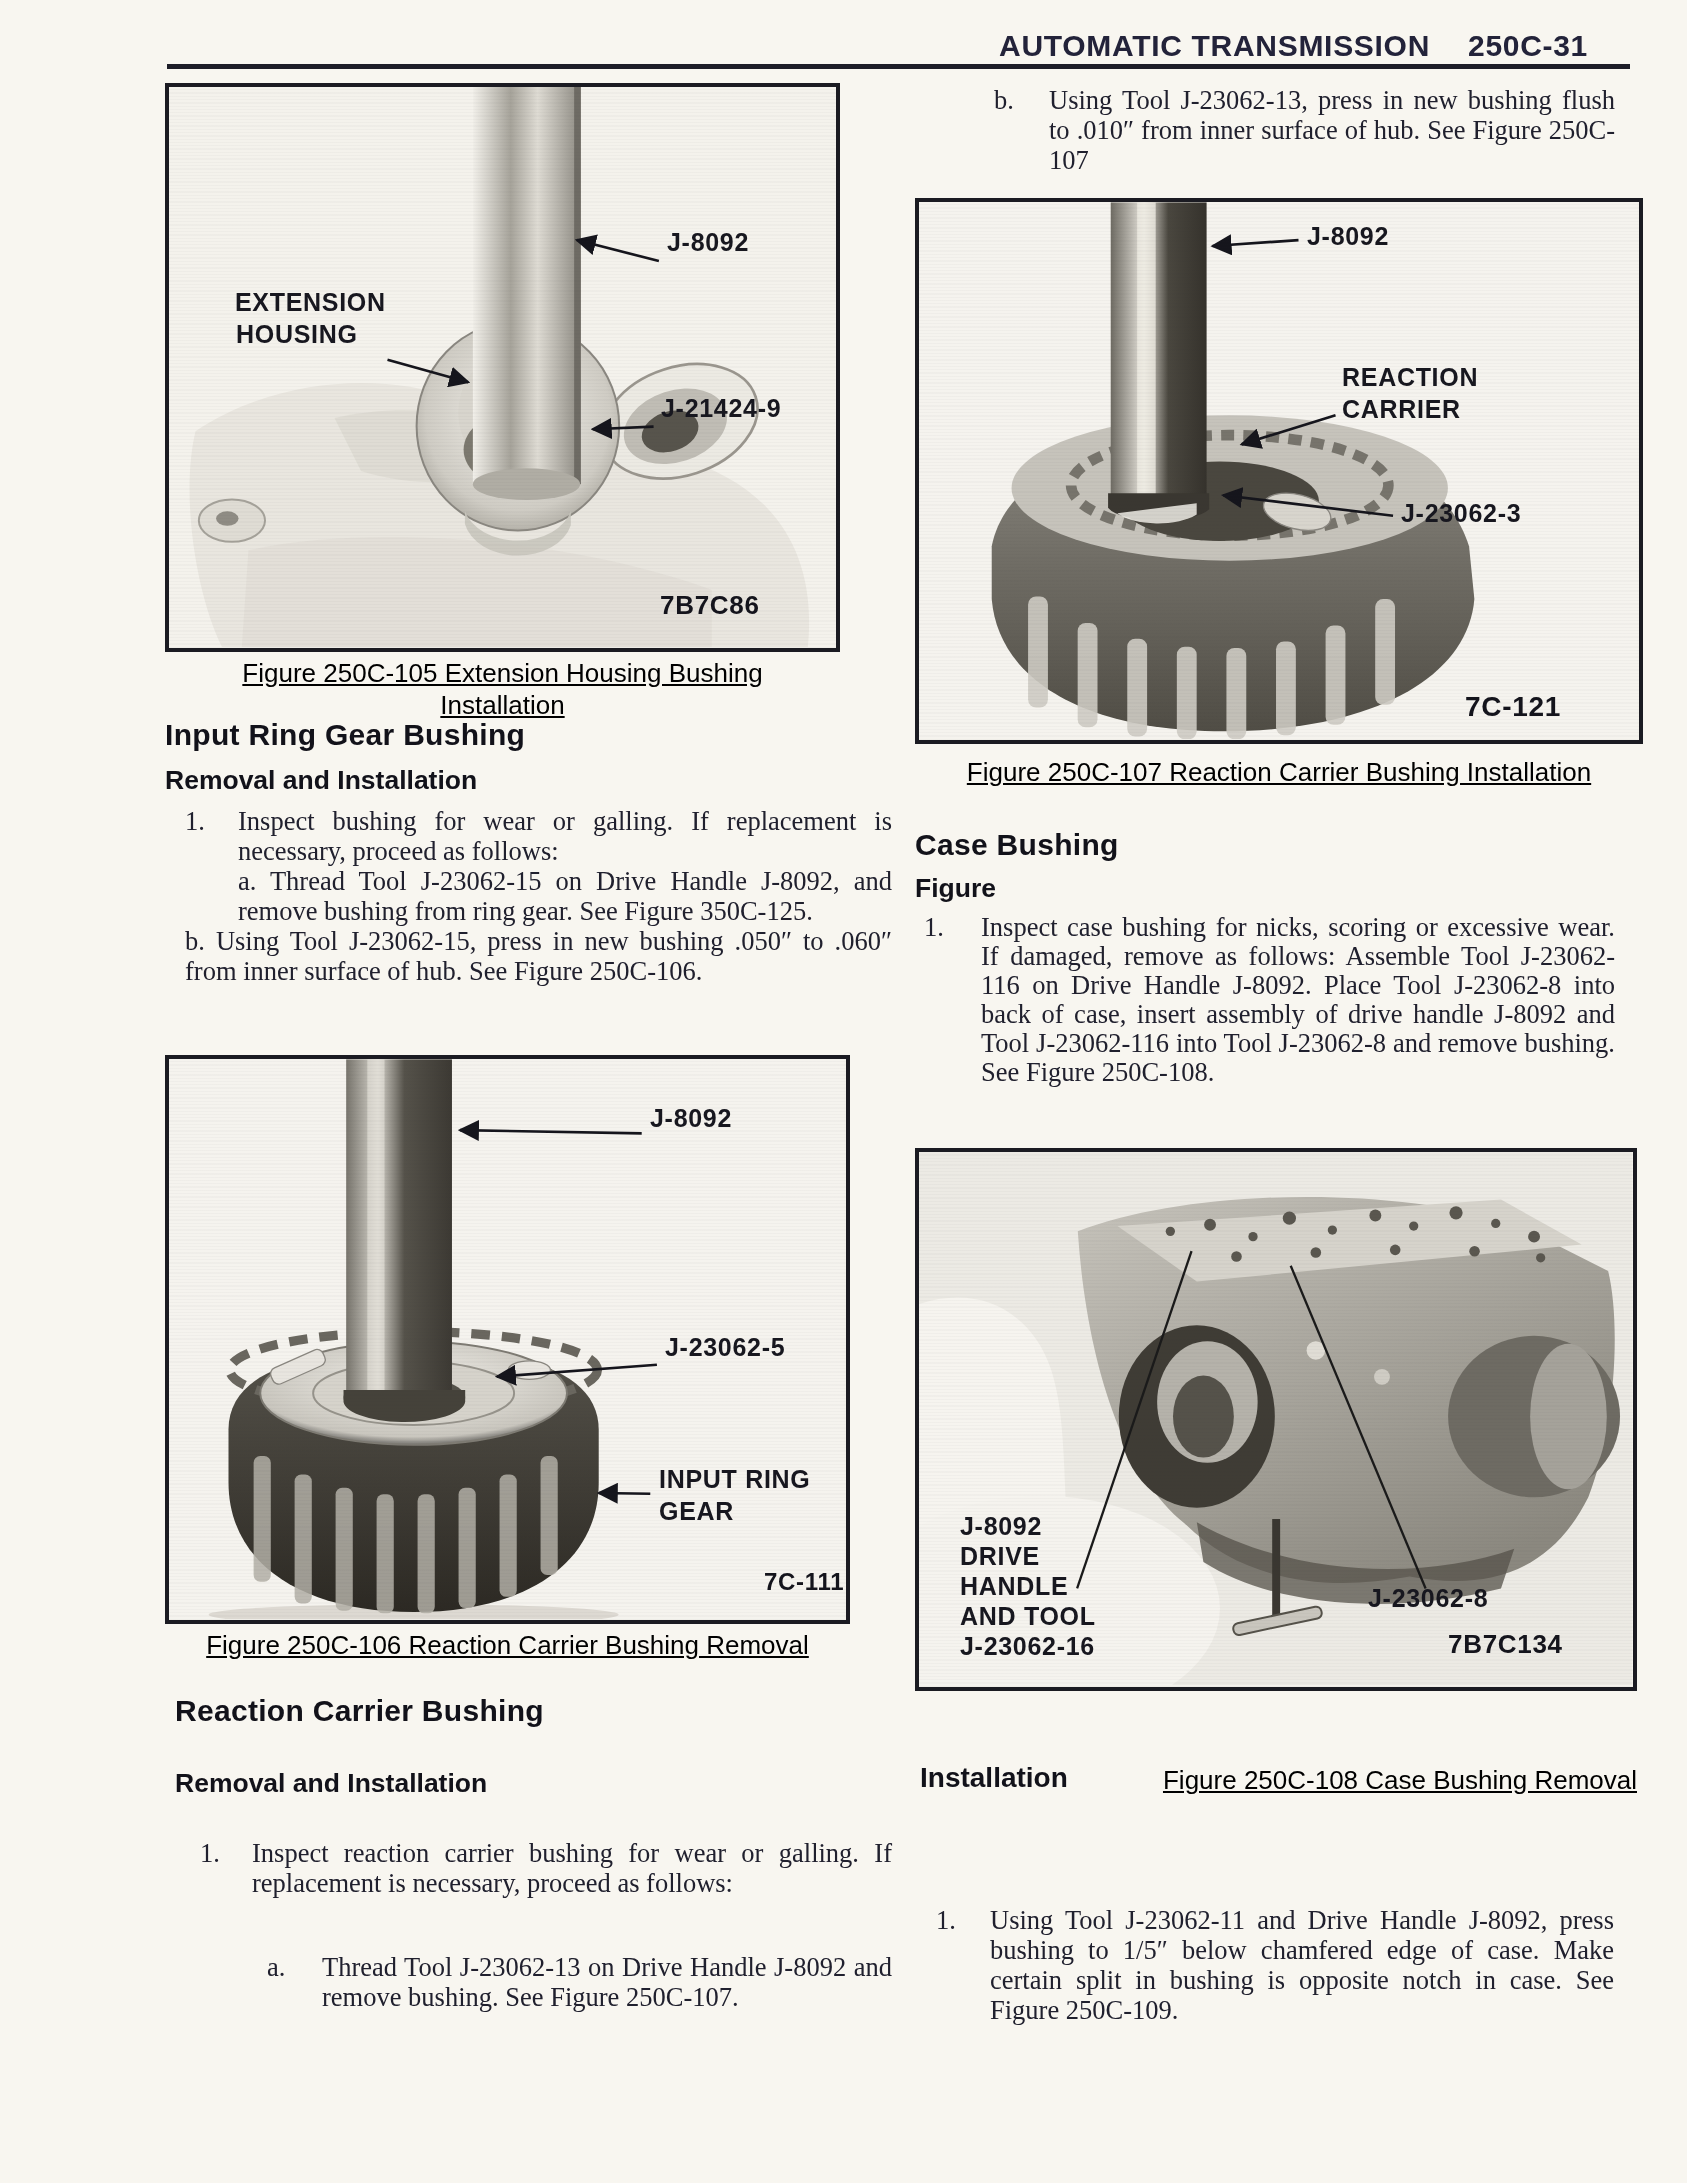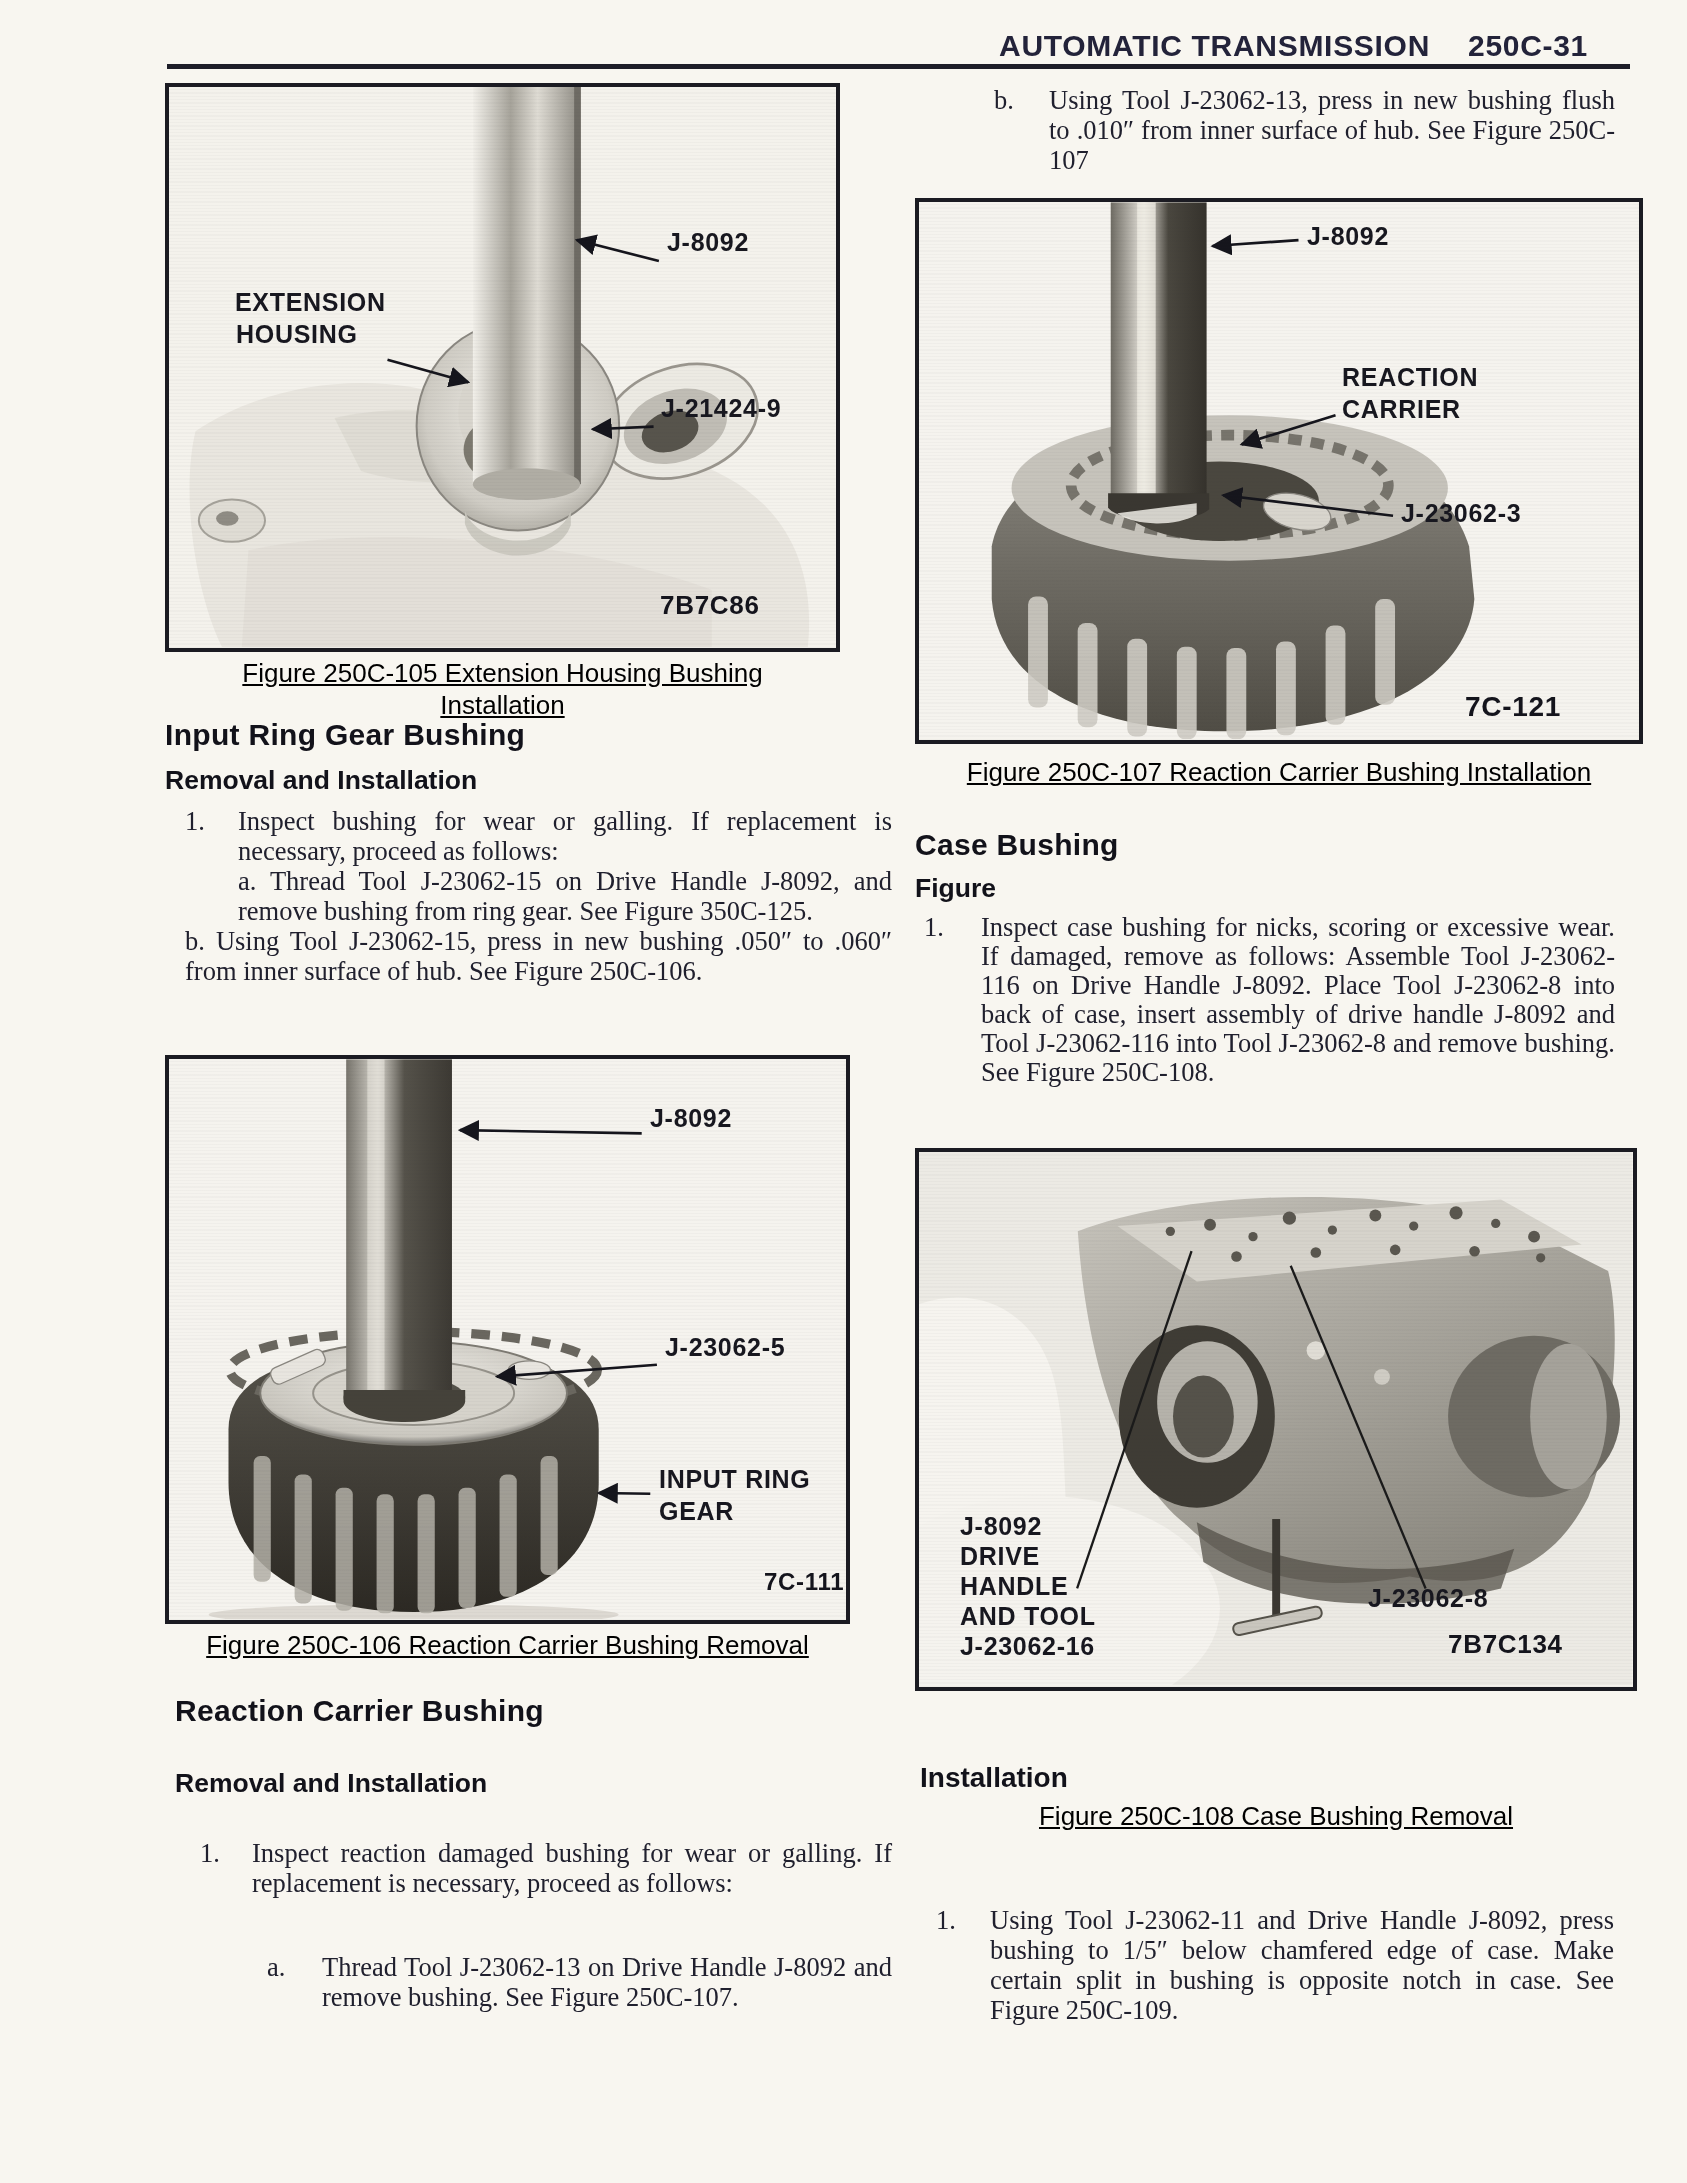--- a/index.html
+++ b/index.html
@@ -169,21 +169,21 @@
   <div class="figlabel" style="left:490px;top:437px;">GEAR</div>
   <div class="photoid" style="left:595px;top:508px;font-size:24px;">7C-111</div>
 </div>
 <div class="caption" style="left:165px;top:1629px;width:685px;">Figure 250C-106 Reaction Carrier Bushing Removal</div>
 
 <div class="h2" style="left:175px;top:1694px;text-align:center;">Reaction Carrier Bushing</div>
 <div class="h3" style="left:175px;top:1768px;">Removal and Installation</div>
 
 <div class="para" style="left:200px;top:1838px;width:692px;">
   <span class="num">1.</span>
-  <div class="ptxt" style="margin-left:52px;">Inspect reaction damaged bushing for wear or galling. If replacement is necessary, proceed as follows:</div>
+  <div class="ptxt" style="margin-left:52px;">Inspect reaction carrier bushing for wear or galling. If replacement is necessary, proceed as follows:</div>
 </div>
 <div class="para" style="left:267px;top:1952px;width:625px;">
   <span class="num">a.</span>
   <div class="ptxt" style="margin-left:55px;">Thread Tool J-23062-13 on Drive Handle J-8092 and remove bushing. See Figure 250C-107.</div>
 </div>
 
 <div class="para" style="left:994px;top:85px;width:621px;">
   <span class="num">b.</span>
   <div class="ptxt" style="margin-left:55px;">Using Tool J-23062-13, press in new bushing flush to .010″ from inner surface of hub. See Figure 250C-107</div>
 </div>
@@ -308,21 +308,21 @@
   <div class="figlabel" style="left:41px;top:359px;">
     <div>J-8092</div>
     <div>DRIVE</div>
     <div>HANDLE</div>
     <div>AND TOOL</div>
     <div>J-23062-16</div>
   </div>
   <div class="figlabel" style="left:449px;top:431px;">J-23062-8</div>
   <div class="photoid" style="left:529px;top:478px;">7B7C134</div>
 </div>
-<div class="caption" style="left:915px;top:1800px;width:722px;">Figure 250C-108 Case Bushing Removal</div>
+<div class="caption" style="left:915px;top:1764px;width:722px;text-align:right;">Figure 250C-108 Case Bushing Removal</div>
 
 <div class="h3" style="left:920px;top:1763px;font-size:28px;">Installation</div>
 
 <div class="para" style="left:936px;top:1905px;width:678px;">
   <span class="num">1.</span>
   <div class="ptxt" style="margin-left:54px;">Using Tool J-23062-11 and Drive Handle J-8092, press bushing to 1/5″ below chamfered edge of case. Make certain split in bushing is opposite notch in case. See Figure 250C-109.</div>
 </div>
 
 
 </body></html>

